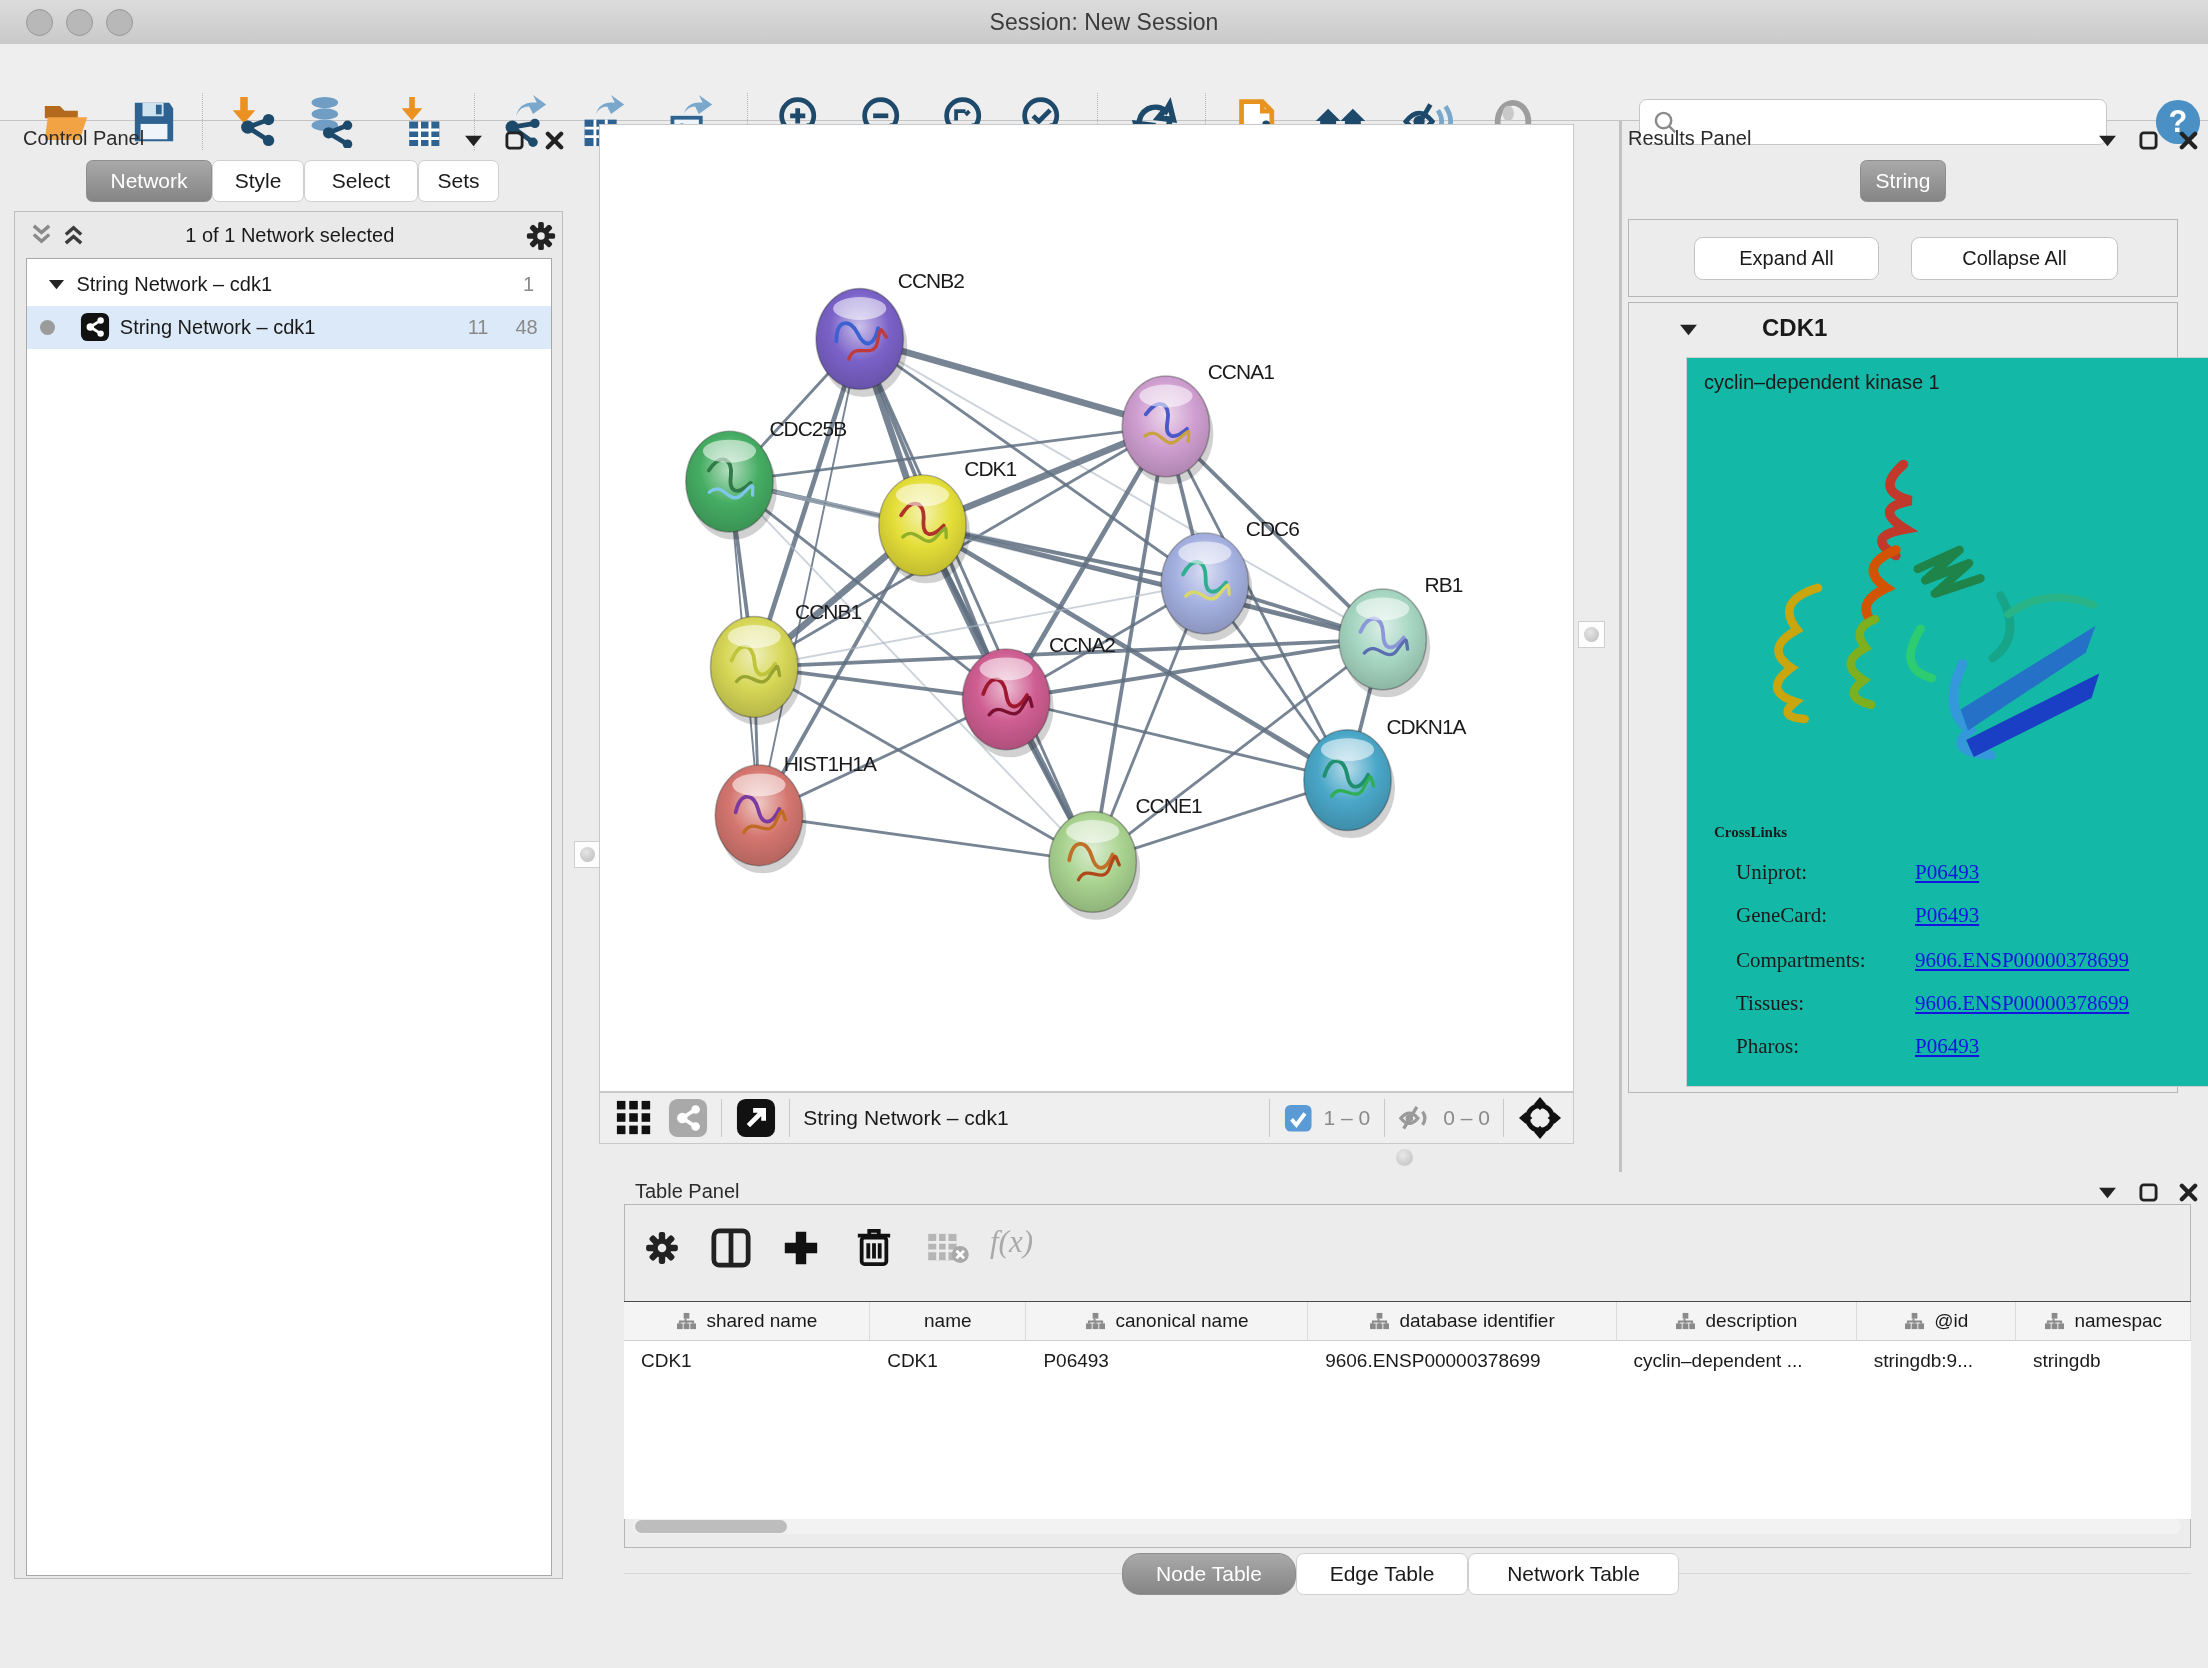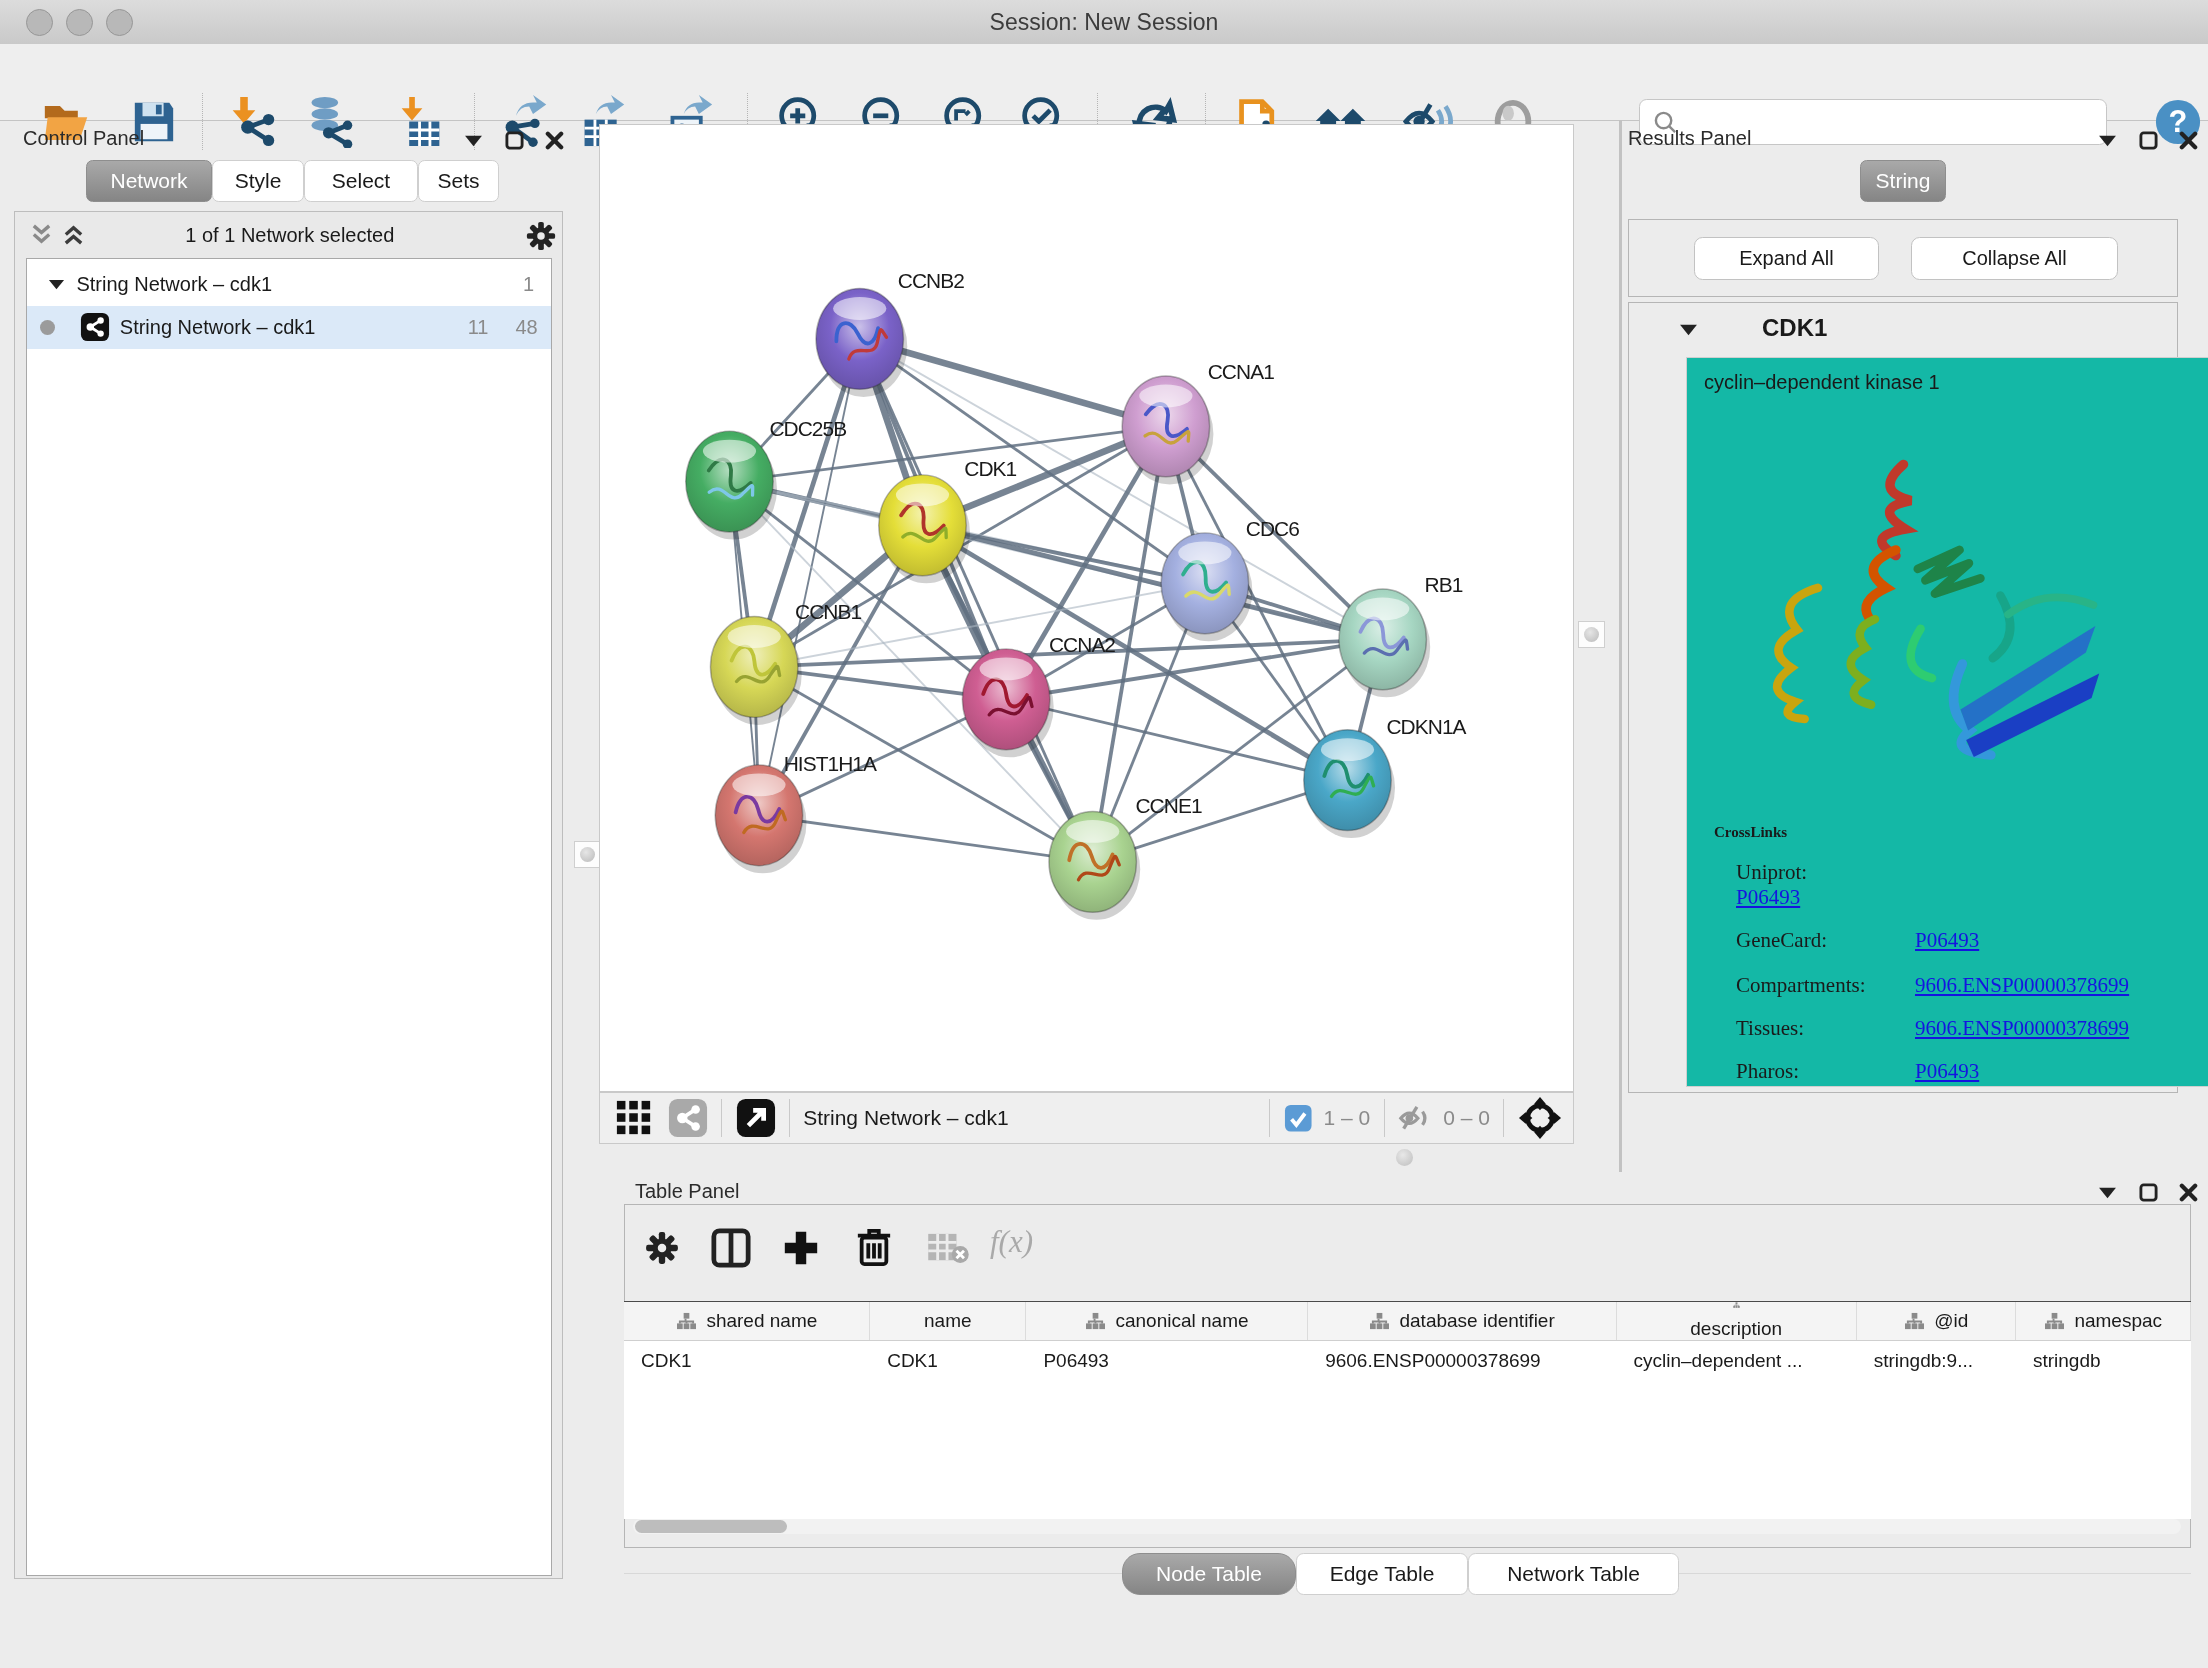--- a/index.html
+++ b/index.html
@@ -640,21 +640,21 @@
         <path d="M208 215 q-26 42 12 52" stroke="#2ecc71" stroke-width="9"></path>
         <path d="M292 180 q24 42 -8 66" stroke="#17a589" stroke-width="9"></path>
         <path d="M252 252 q-22 48 8 70 q-26 22 22 26" stroke="#3498db" stroke-width="10"></path>
         <path d="M250 300 L392 212 l-10 28 L258 322z" fill="#2471c7" stroke="none"></path>
         <path d="M256 332 L396 262 l-8 26 L264 350z" fill="#1a3fc4" stroke="none"></path>
         <path d="M300 200 q40 -30 90 -10" stroke="#28b487" stroke-width="8"></path>
       </g>
     </svg>
     <div class="abs serif" style="left:27px;top:466px;font-size:15px;font-weight:bold">CrossLinks</div>
     <div class="abs" style="left:49px;top:502px;width:466px" id="crosslinks-rows">
-        <div style="display: flex; margin-bottom: 18px; flex-direction: column;">
+        <div style="display: flex; margin-bottom: 18px;">
           <span class="serif xl-label" style="width: 179px;">Uniprot:</span>
           <a class="serif xlink" href="#">P06493</a>
         </div>
         <div style="display: flex; margin-bottom: 20px;">
           <span class="serif xl-label" style="width: 179px;">GeneCard:</span>
           <a class="serif xlink" href="#">P06493</a>
         </div>
         <div style="display: flex; margin-bottom: 18px;">
           <span class="serif xl-label" style="width: 179px;">Compartments:</span>
           <a class="serif xlink" href="#">9606.ENSP00000378699</a>
@@ -758,21 +758,21 @@
             <g fill="#8a8a8a">
               <rect x="8" y="1" width="6" height="6"></rect>
               <rect x="1" y="12" width="6" height="6"></rect>
               <rect x="8" y="12" width="6" height="6"></rect>
               <rect x="15" y="12" width="6" height="6"></rect>
               <path d="M10 7 v3 M4 12 v-2 h14 v2 M11 10 v2" stroke="#8a8a8a" stroke-width="2" fill="none"></path>
             </g>
           </svg>
           <span>database identifier</span>
         </div>
-        <div class="th" style="width: 243px; flex-direction: column;">
+        <div class="th" style="width: 243px;">
           <svg width="21" height="19" viewBox="0 0 22 20">
             <g fill="#8a8a8a">
               <rect x="8" y="1" width="6" height="6"></rect>
               <rect x="1" y="12" width="6" height="6"></rect>
               <rect x="8" y="12" width="6" height="6"></rect>
               <rect x="15" y="12" width="6" height="6"></rect>
               <path d="M10 7 v3 M4 12 v-2 h14 v2 M11 10 v2" stroke="#8a8a8a" stroke-width="2" fill="none"></path>
             </g>
           </svg>
           <span>description</span>

